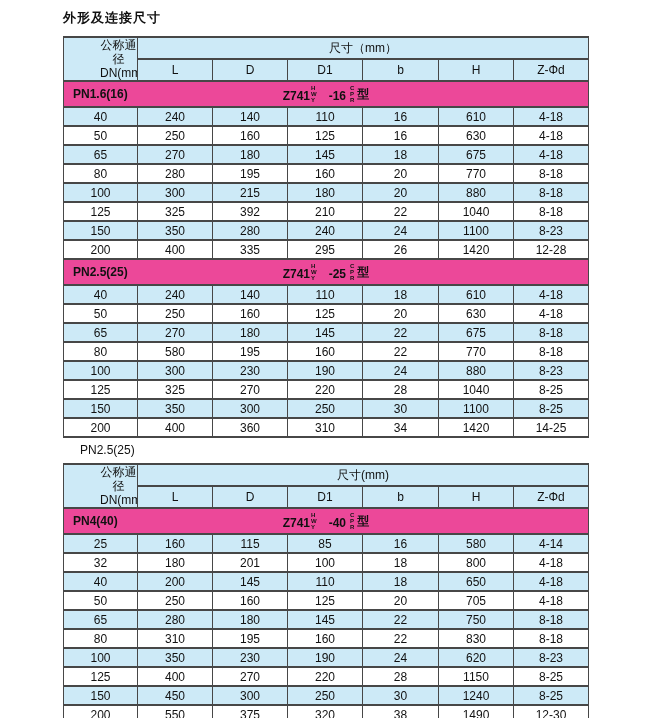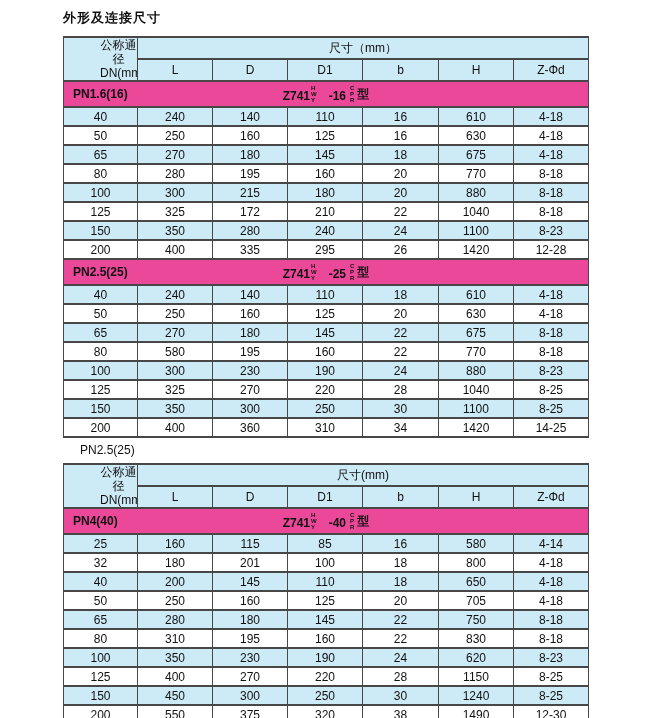--- a/index.html
+++ b/index.html
@@ -164,21 +164,21 @@
           <td>300</td>
           <td>215</td>
           <td>180</td>
           <td>20</td>
           <td>880</td>
           <td>8-18</td>
         </tr>
         <tr class="data-row">
           <td>125</td>
           <td>325</td>
-          <td>172</td>
+          <td>392</td>
           <td>210</td>
           <td>22</td>
           <td>1040</td>
           <td>8-18</td>
         </tr>
         <tr class="data-row alt">
           <td>150</td>
           <td>350</td>
           <td>280</td>
           <td>240</td>

